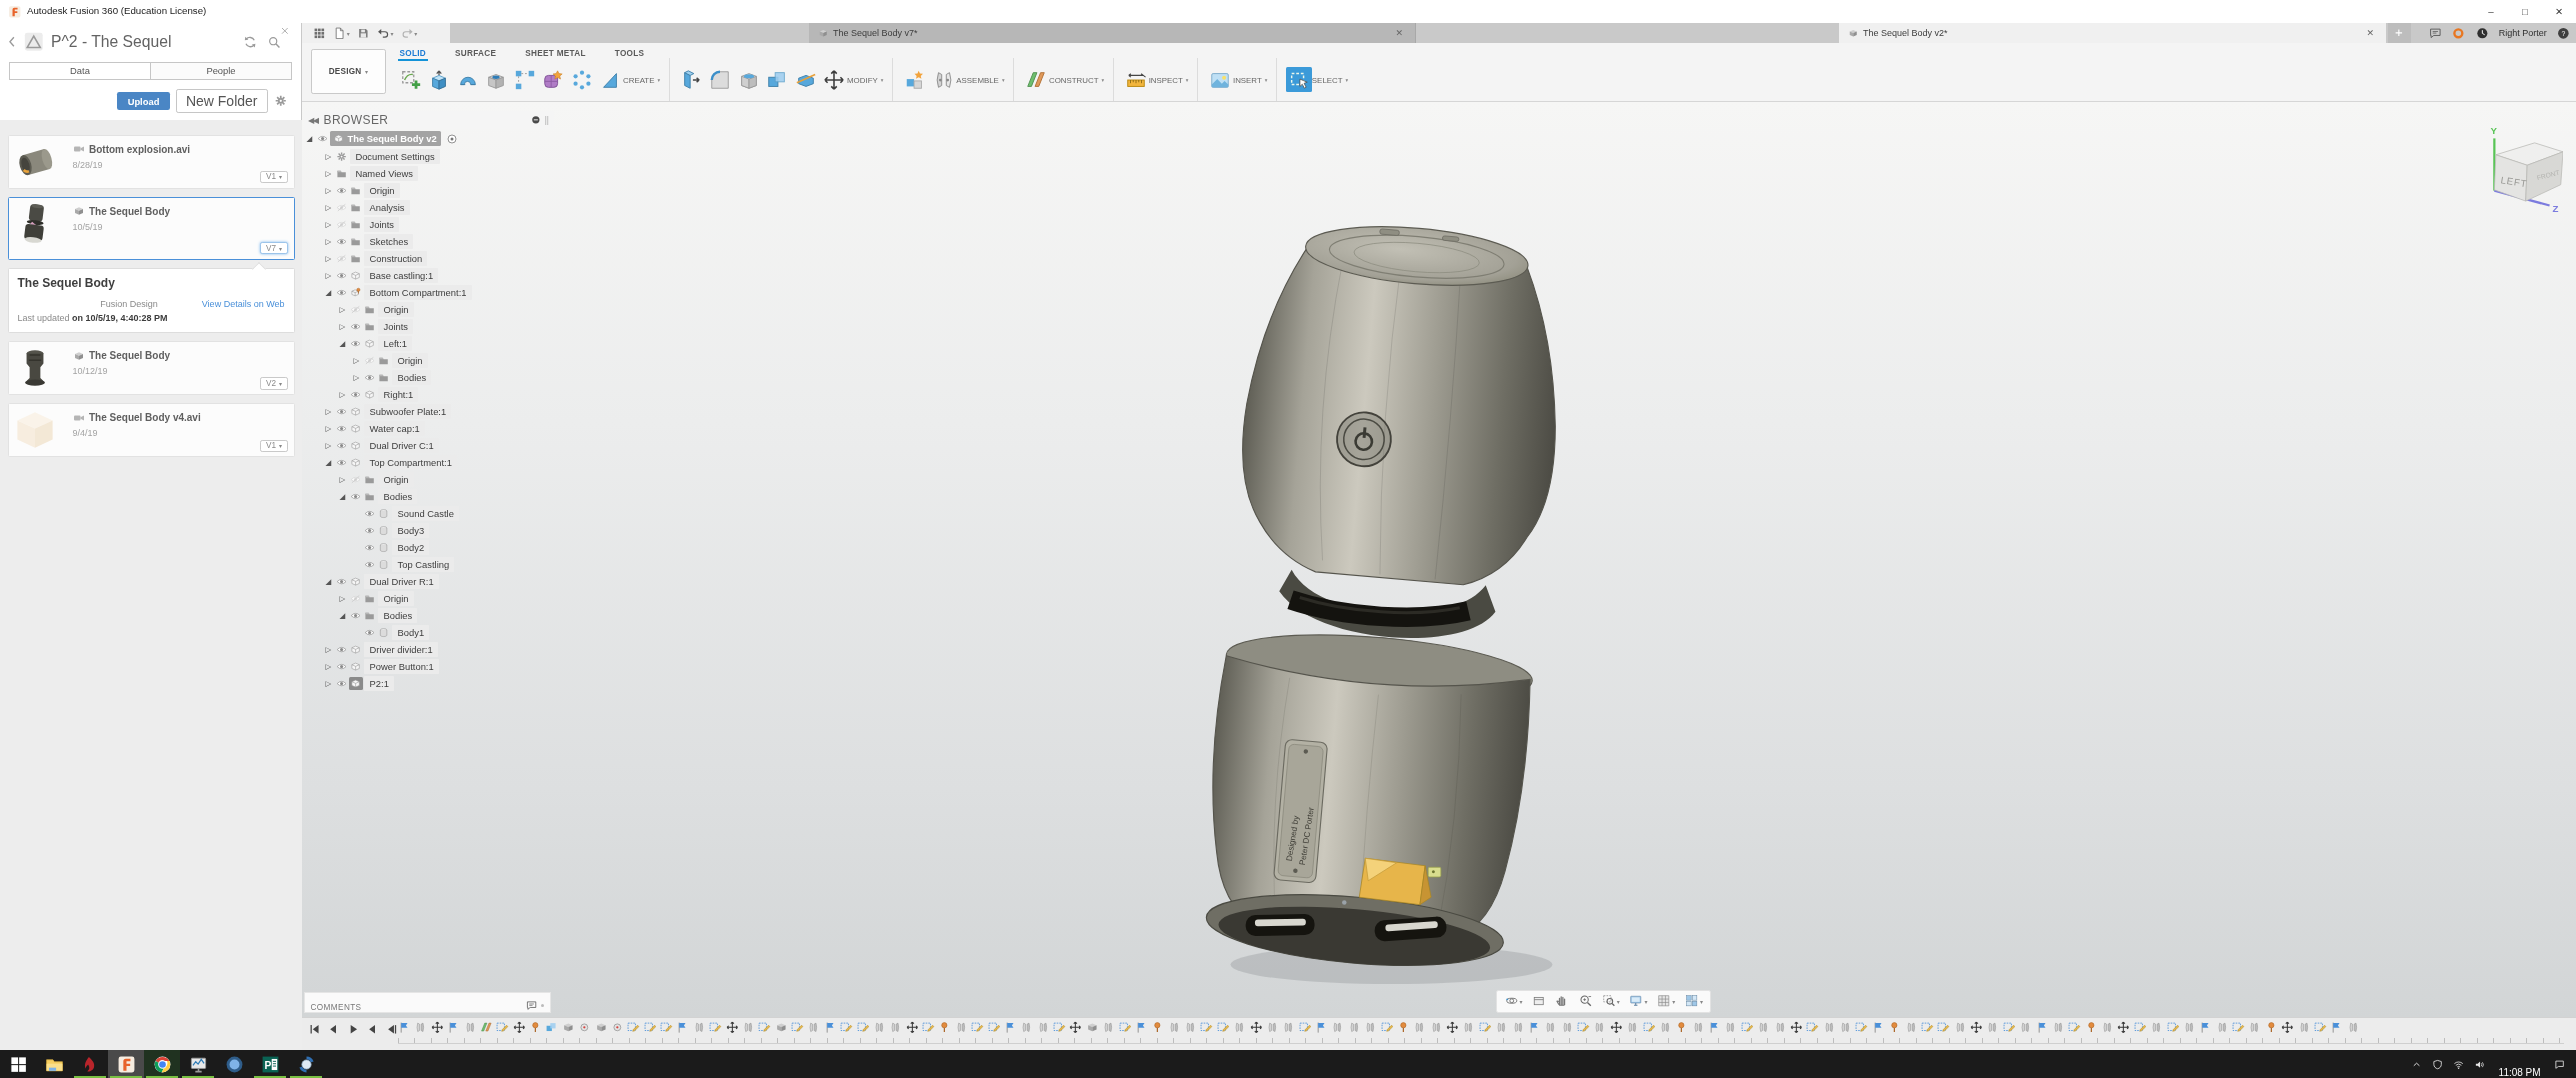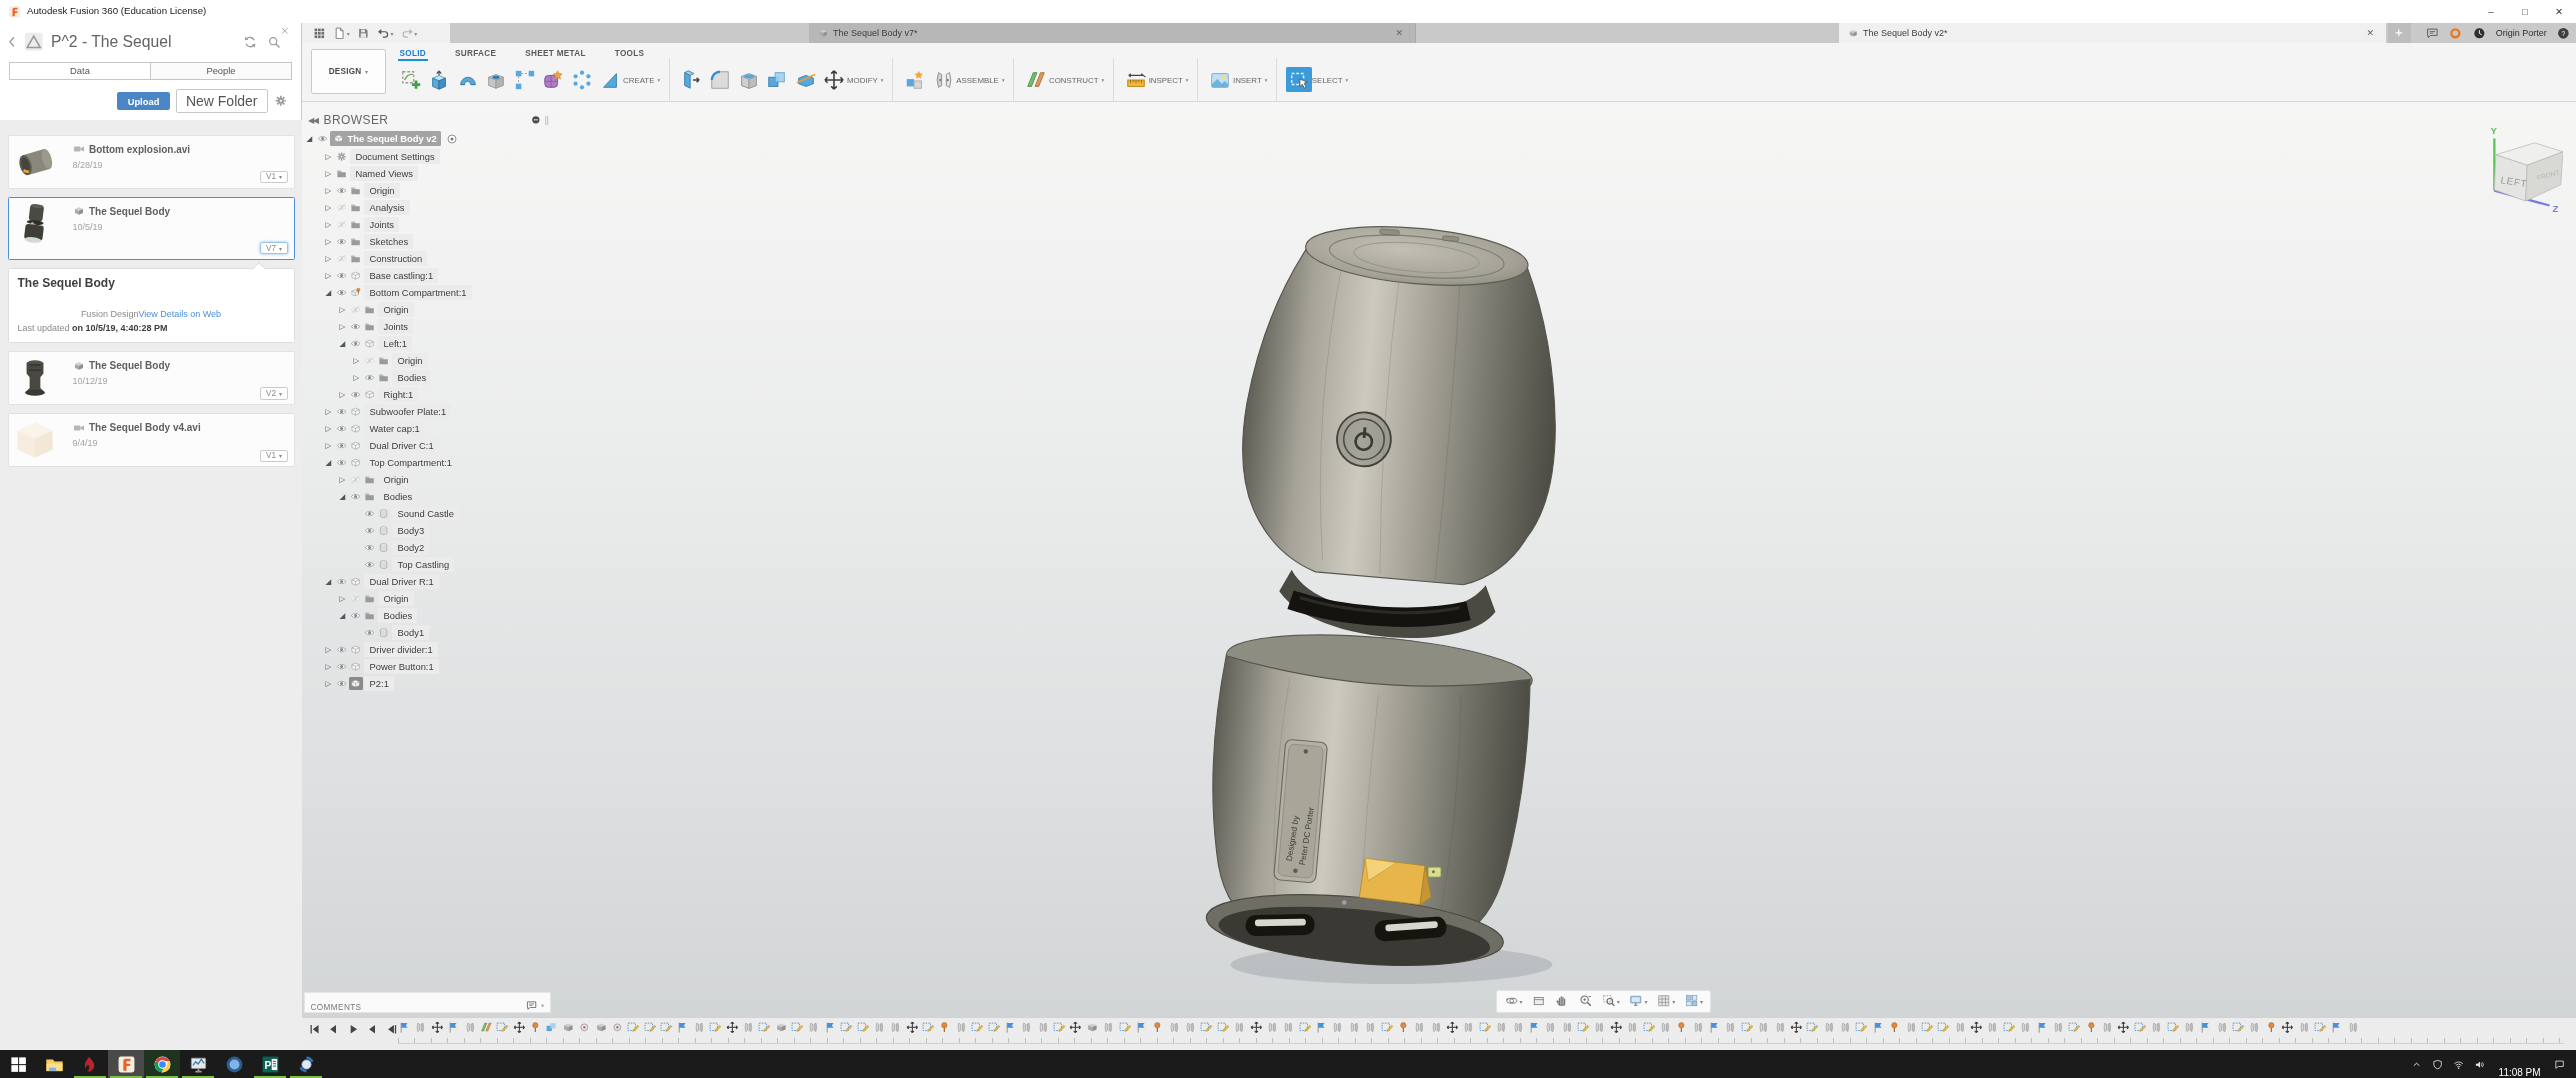--- a/index.html
+++ b/index.html
@@ -74,21 +74,21 @@
   .fthumb{position:absolute;left:3px;top:3px;width:46px;height:46px;}
   .fthumb svg{width:46px;height:46px;}
   .fname{position:absolute;left:64px;top:7.5px;font-size:10px;font-weight:bold;color:#5f5f5f;display:flex;align-items:center;gap:4.5px;white-space:nowrap;}
   .fname svg{width:12px;height:12px;}
   .fdate{position:absolute;left:64px;top:24px;font-size:9px;color:#a3a3a3;}
   .fver{position:absolute;right:6px;bottom:4.5px;border:0.7px solid #c9c9c9;border-radius:2.2px;background:#fff;font-size:8.2px;color:#8a8a8a;padding:0.7px 4.5px;display:flex;gap:3px;align-items:center;}
   .fcard.selected .fver{box-shadow:0 0 3px #7db8ef;border-color:#9cc4ea;}
   .dcard{position:relative;margin:0 7.5px 8.2px;background:#ffffff;border:0.7px solid #ddd;border-radius:1.5px;padding:7.5px 9px 9px;}
   .dcard::before{content:"";position:absolute;top:-5.2px;right:30px;width:9px;height:9px;background:#fff;border-left:0.7px solid #ddd;border-top:0.7px solid #ddd;transform:rotate(45deg);}
   .dc-title{font-size:12px;font-weight:bold;color:#3f3f3f;}
-  .dc-row{display:flex;justify-content:center;margin-top:19px;font-size:9px;color:#8a8a8a;}
+  .dc-row{display:flex;justify-content:flex-end;margin-top:9px;font-size:9px;color:#8a8a8a;gap:44px;}
   .dc-link{color:#4a90d9;}
   .dc-upd{margin-top:3.7px;font-size:9px;color:#8a8a8a;}
   .dc-upd b{color:#3c3c3c;}
   
   .vp{position:absolute;left:302px;top:102px;width:2274px;height:915px;
       background:linear-gradient(180deg,#f6f6f5 0%,#eceded 35%,#dddfe0 75%,#d2d5d6 100%);}
   .vp svg.scene{position:absolute;left:0;top:0;}
   
   .browser{position:absolute;left:1.5px;top:9px;width:250px;background:rgba(255,255,255,0.0);}
   .bhead{display:flex;align-items:center;height:18px;background:rgba(245,245,245,0.9);padding:0 4.5px;}
@@ -245,21 +245,21 @@
           <svg class="svgic" viewBox="0 0 24 24">
             <circle cx="12" cy="12" r="7.5" fill="none" stroke="#e87722" stroke-width="4.5"></circle>
           </svg>
         </span>
       <span>
           <svg class="svgic" viewBox="0 0 24 24">
             <circle cx="12" cy="12" r="9.5" fill="#2f2f2f"></circle>
             <path d="M12 6v6l4.5 2.8" stroke="#fff" stroke-width="1.8" fill="none"></path>
           </svg>
         </span>
-      <span class="username">Origin Porter</span>
+      <span class="username">Right Porter</span>
       <span>
           <svg class="svgic" viewBox="0 0 24 24">
             <circle cx="12" cy="12" r="10" fill="#3f3f3f"></circle>
             <text x="8.5" y="17" font-size="13" fill="#fff" font-family="Liberation Sans">?</text>
           </svg>
         </span>
     </div>
   </div>
 
   <div class="ribbon">

